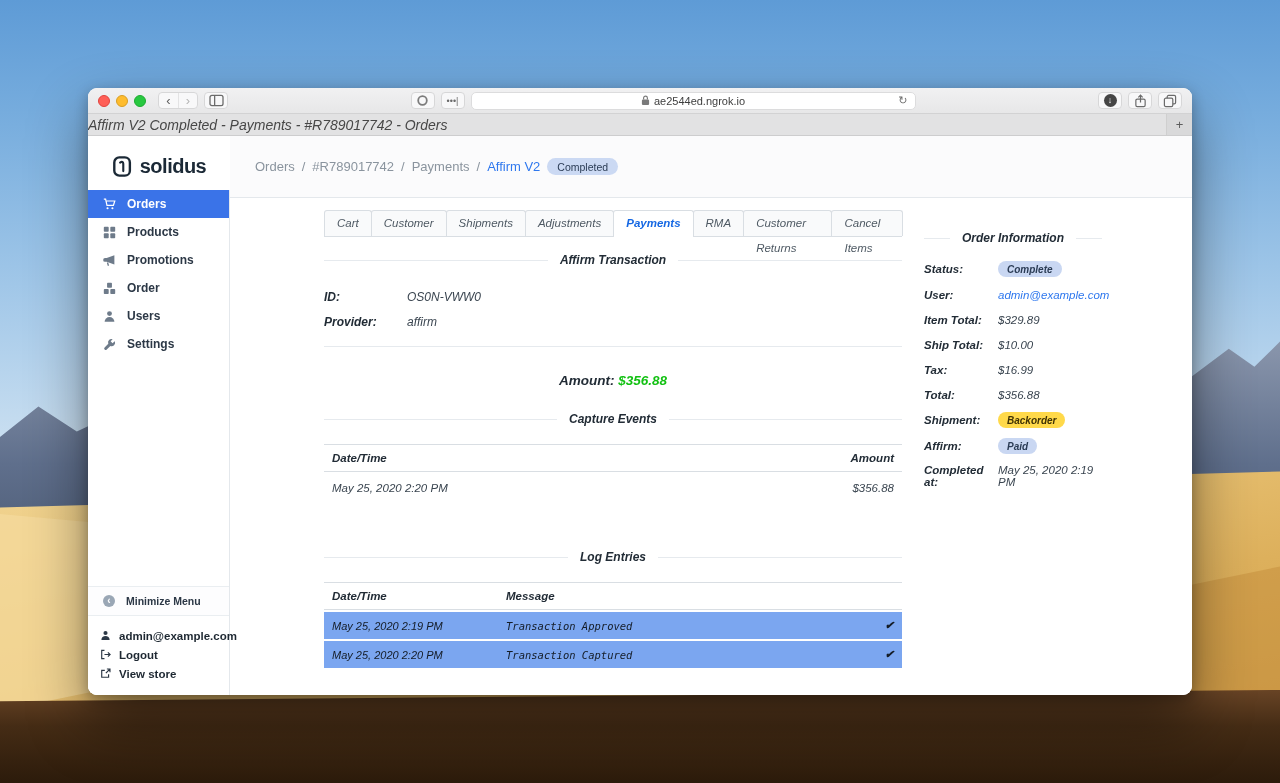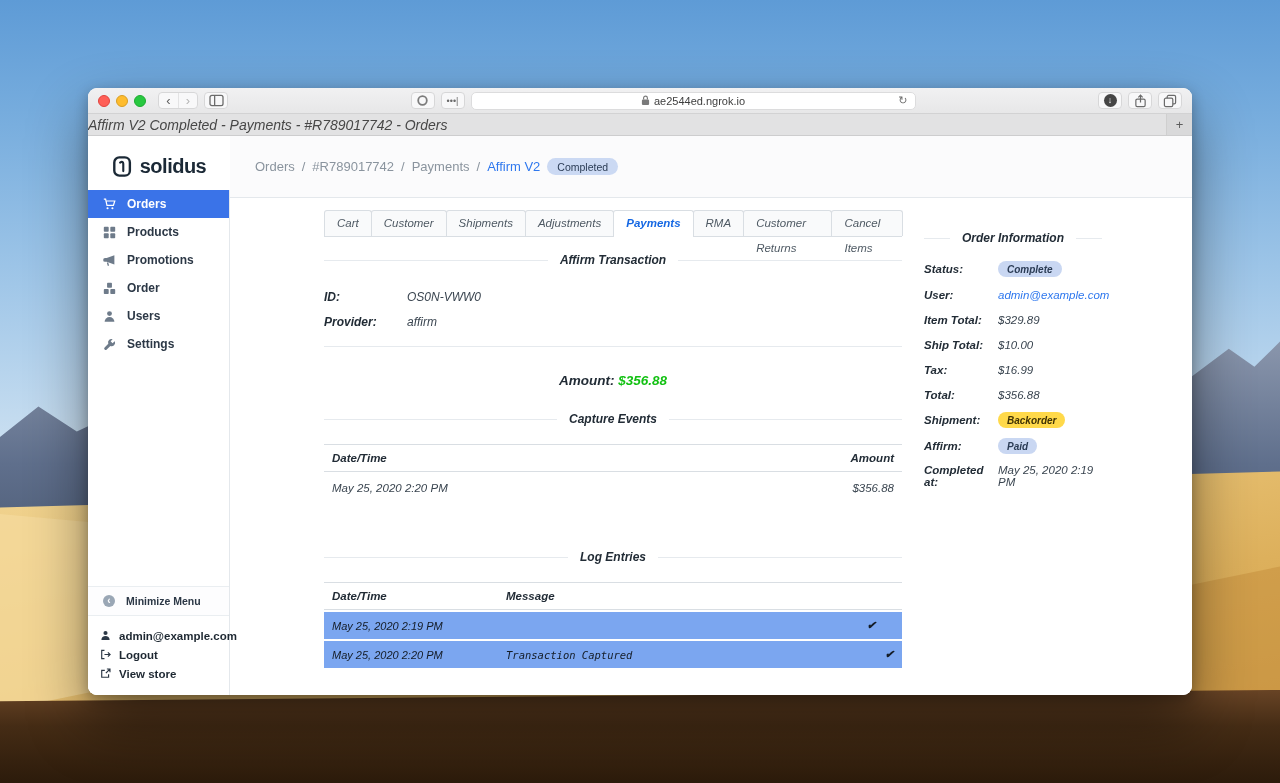--- a/index.html
+++ b/index.html
@@ -323,20 +323,21 @@
         <div class="legend lg-le">Log Entries</div>
 
         <div class="table">
           <div class="lhead">
             <span>Date/Time</span>
             <span>Message</span>
             <span></span>
           </div>
           <div class="lrow">
             <span>May 25, 2020 2:19 PM</span>
+            <span class="lmsg">Transaction Approved</span>
             <span class="lcheck">✔</span>
           </div>
           <div class="lrow">
             <span>May 25, 2020 2:20 PM</span>
             <span class="lmsg">Transaction Captured</span>
             <span class="lcheck">✔</span>
           </div>
         </div>
       </div>
 

